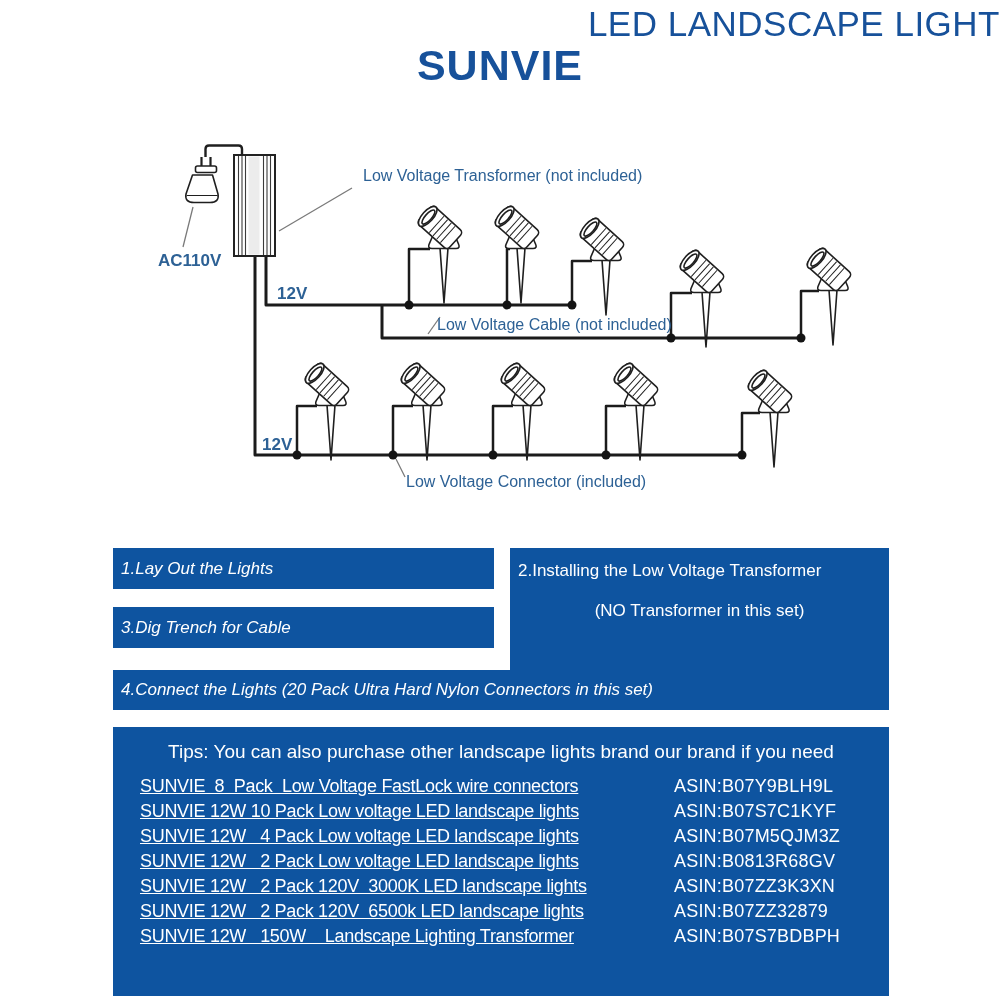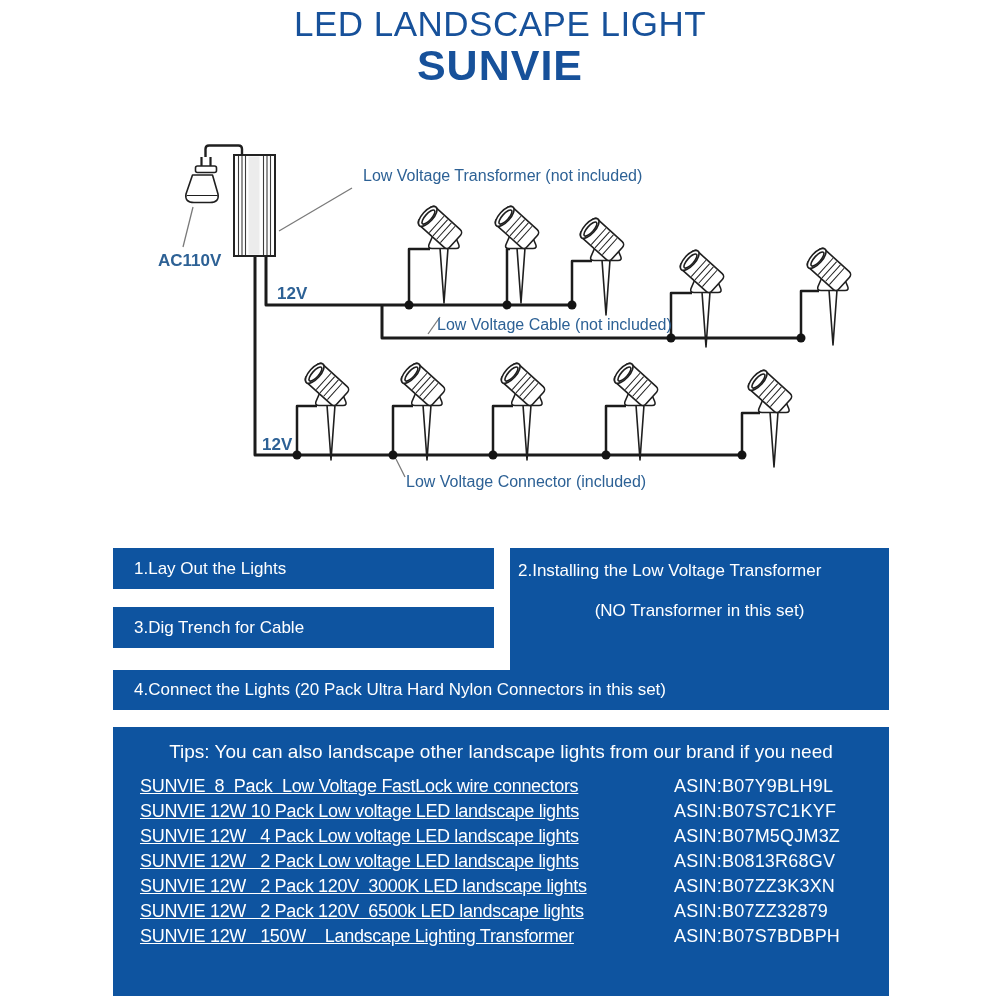--- a/index.html
+++ b/index.html
@@ -4,39 +4,39 @@
 <style>
   :root{
     --title-blue:#17519a;
     --box-blue:#0e54a0;
     --label-blue:#2d6195;
     --line-dark:#1b1b1b;
   }
   html,body{margin:0;padding:0;background:#fff;}
   .page{position:relative;width:1000px;height:1000px;background:#fff;overflow:hidden;
         font-family:"Liberation Sans",sans-serif;}
-  .t1{position:absolute;top:4px;left:0;width:100%;text-align:center;
+  .t1{position:absolute;top:4px;left:0;width:100%;text-align:right;
       font-size:35px;font-weight:400;color:var(--title-blue);letter-spacing:0.5px;}
   .t2{position:absolute;top:41px;left:0;width:100%;text-align:center;
       font-size:43px;font-weight:700;color:var(--title-blue);letter-spacing:1px;}
   svg.diagram{position:absolute;top:130px;left:0;}
   .ln{fill:#fff;stroke:#1f1f1f;stroke-width:1.6;stroke-linejoin:round;}
   .thin{stroke:#1f1f1f;stroke-width:1;fill:none;}
   .cable{fill:none;stroke:var(--line-dark);stroke-width:3;stroke-linejoin:round;}
   .riser{fill:none;stroke:var(--line-dark);stroke-width:2.5;stroke-linejoin:round;}
   .dot{fill:#141414;}
   .leader{stroke:#7a7a7a;stroke-width:1.3;}
   .fin{stroke:#3a3a3a;stroke-width:1.1;}
   .cord{fill:none;stroke:#1f1f1f;stroke-width:2.4;}
   .prong{stroke:#1f1f1f;stroke-width:2.2;}
   .dlabel{fill:var(--label-blue);font-family:"Liberation Sans",sans-serif;font-size:16px;}
   .dlabel.b{font-weight:700;font-size:17px;}
   .box{position:absolute;background:var(--box-blue);color:#fff;font-size:17px;}
   .vcenter{display:flex;align-items:center;}
-  .box .pad{padding-left:21px;}
+  .box .pad{padding-left:8px;font-style:italic;}
   .box1{left:113px;top:548px;width:381px;height:41px;}
   .box3{left:113px;top:607px;width:381px;height:41px;}
   .box2{left:510px;top:548px;width:379px;height:132px;}
   .box2 .l1{padding:13px 0 0 8px;}
   .box2 .l2{padding-top:20px;text-align:center;}
   .box4{left:113px;top:670px;width:776px;height:40px;}
   .tips{left:113px;top:727px;width:776px;height:269px;}
   .tips-title{text-align:center;padding-top:14px;font-size:19px;}
   .plist{padding-top:11px;}
   .prow{display:flex;height:25px;align-items:center;}
@@ -149,21 +149,21 @@
 
   <div class="box box3 vcenter">
     <span class="pad">3.Dig Trench for Cable</span>
   </div>
 
   <div class="box box4 vcenter">
     <span class="pad">4.Connect the Lights (20 Pack Ultra Hard Nylon Connectors in this set)</span>
   </div>
 
   <div class="box tips">
-    <div class="tips-title">Tips: You can also landscape other landscape lights from our brand if you need</div>
+    <div class="tips-title">Tips: You can also purchase other landscape lights brand our brand if you need</div>
     <div class="plist">
       <div class="prow">
         <span class="pname">SUNVIE  8  Pack  Low Voltage FastLock wire connectors</span>
         <span class="pasin">ASIN:B07Y9BLH9L</span>
       </div>
       <div class="prow">
         <span class="pname">SUNVIE 12W 10 Pack Low voltage LED landscape lights</span>
         <span class="pasin">ASIN:B07S7C1KYF</span>
       </div>
       <div class="prow">

